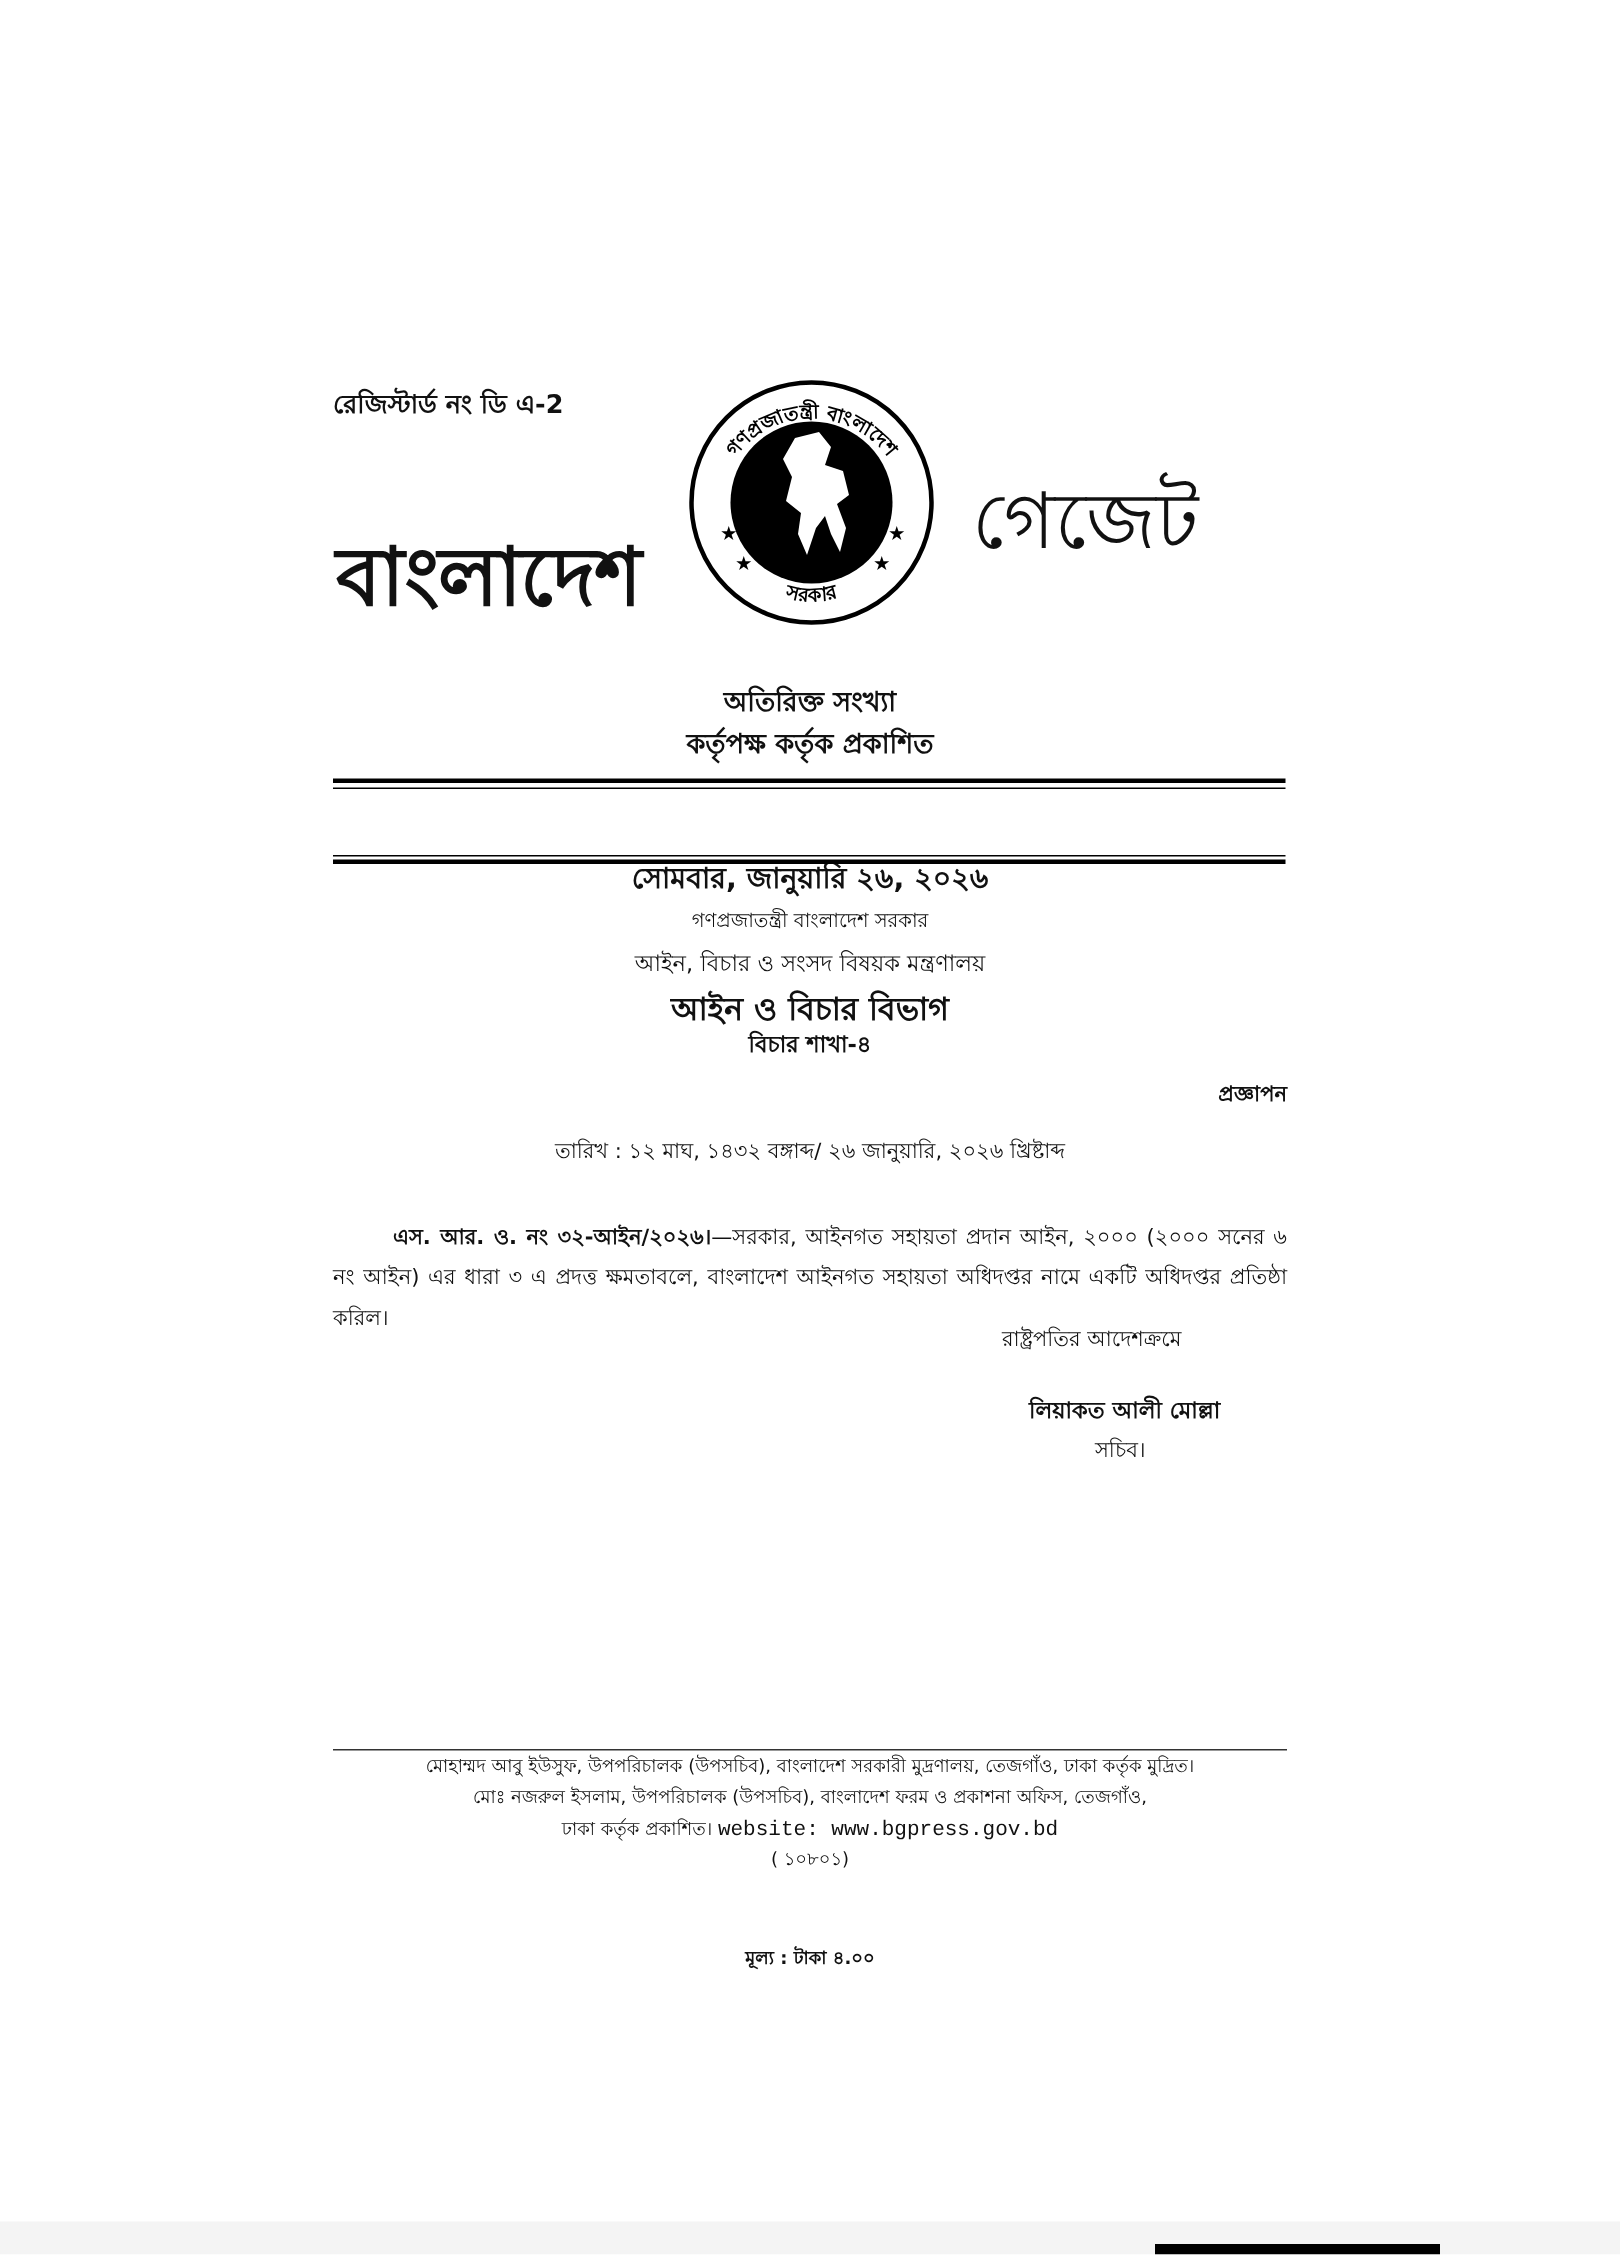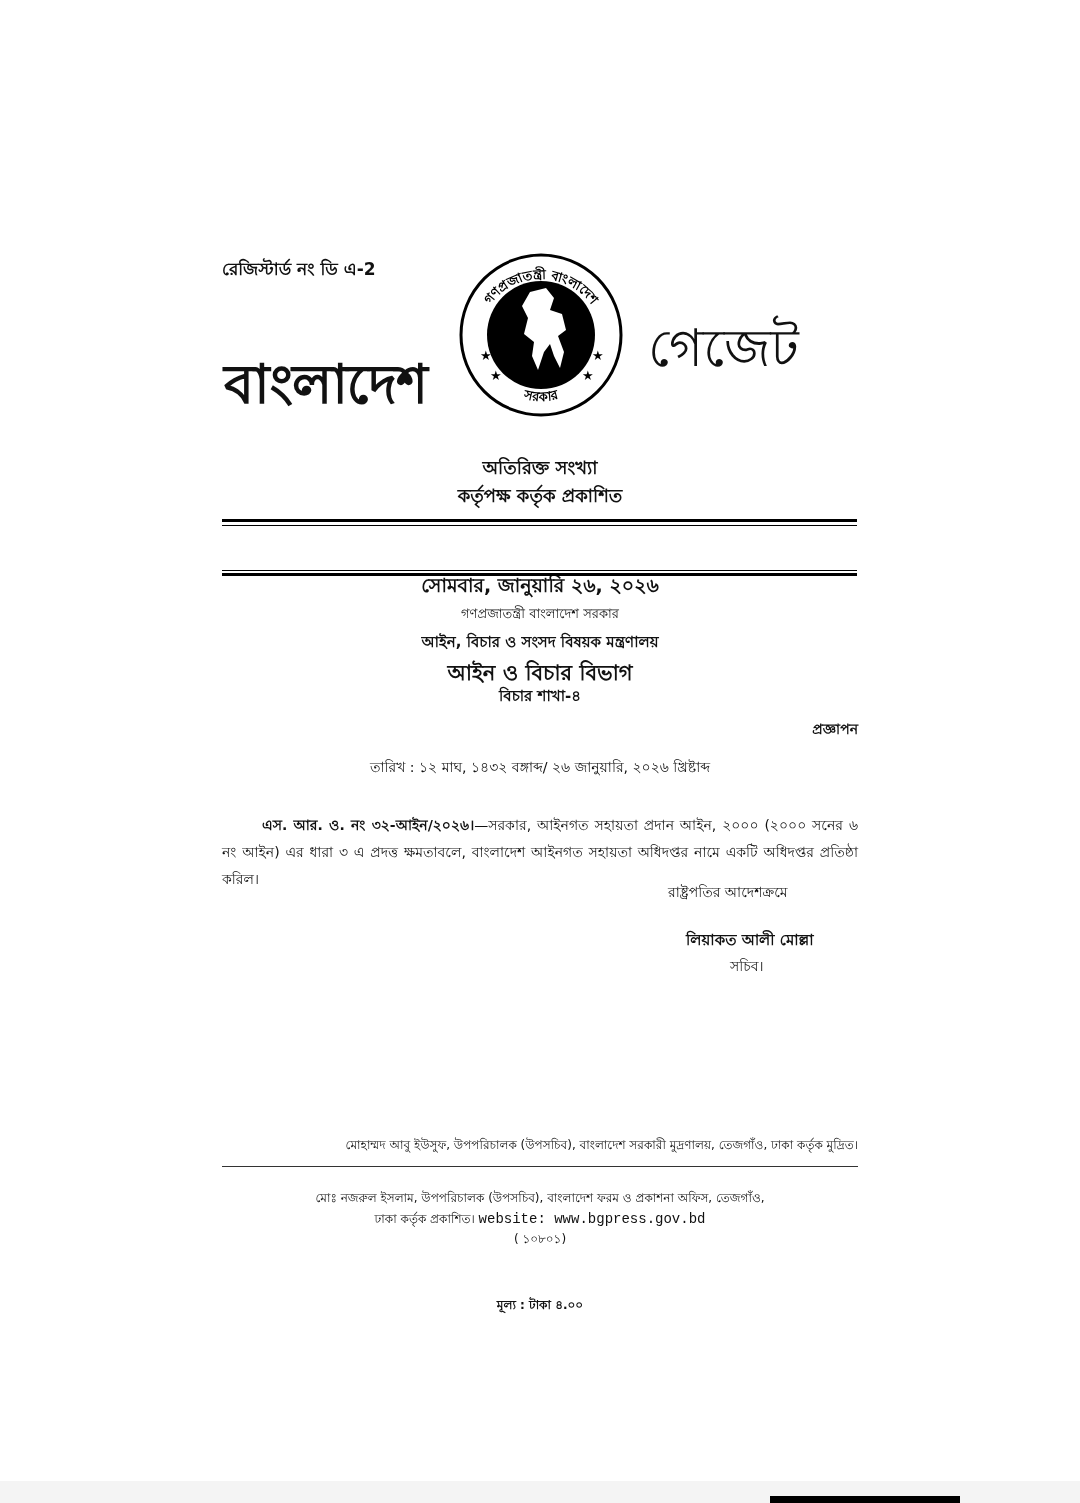--- a/index.html
+++ b/index.html
@@ -53,21 +53,21 @@
     .published-by { top: 482px; font-size: 18px; font-weight: bold; }
     .date-line { top: 536px; font-size: 19px; font-weight: bold; margin-top: 35px; }
 
     .rule { left: 222px; width: 635px; background: #000; }
     .rule-thick-1 { top: 519px; height: 3px; }
     .rule-thin-1 { top: 525px; height: 1px; }
     .rule-thin-2 { top: 570px; height: 1px; }
     .rule-thick-2 { top: 573px; height: 3px; }
 
     .gov-name { top: 604px; font-size: 13px; }
-    .ministry { top: 630px; font-size: 15px; font-weight: bold; }
+    .ministry { top: 630px; font-size: 15px; font-weight: normal; }
     .division { top: 657px; font-size: 21px; font-weight: bold; }
     .branch { top: 684px; font-size: 15px; font-weight: bold; }
     .notification-title { top: 718px; font-size: 14px; font-weight: bold; text-align: right; }
     .date-detail { top: 756px; font-size: 14px; }
 
     .body-para {
       left: 222px; top: 792px; width: 636px;
       font-size: 14px;
       line-height: 27px;
       text-align: justify;
@@ -96,21 +96,21 @@
     .footer-rule {
       left: 222px; top: 1166px; width: 636px; height: 1px;
       background: #333;
     }
     .footer-line {
       left: 222px; width: 636px;
       text-align: center;
       font-size: 12px;
       white-space: nowrap;
     }
-    .footer-1 { top: 1136px; text-align: right; }
+    .footer-1 { top: 1168px; }
     .footer-2 { top: 1189px; }
     .footer-3 { top: 1210px; }
     .footer-3 .web { font-family: Liberation Mono, monospace; font-size: 14px; }
     .footer-4 { top: 1230px; }
     .footer-5 { top: 1252px; font-weight: bold; margin-top: 44px; }
 
     .bottom-strip {
       left: 0; top: 1481px; width: 1080px; height: 22px;
       background: #f4f4f4;
     }

